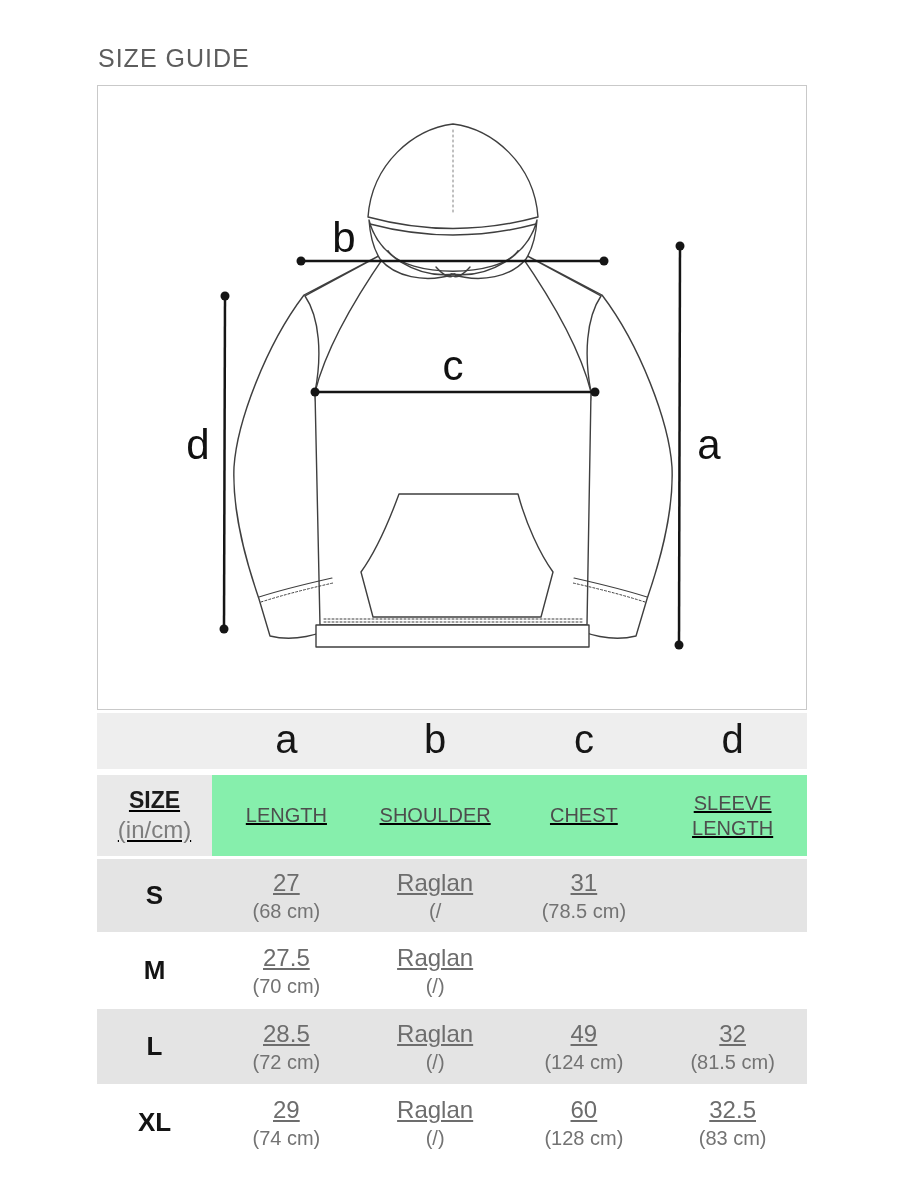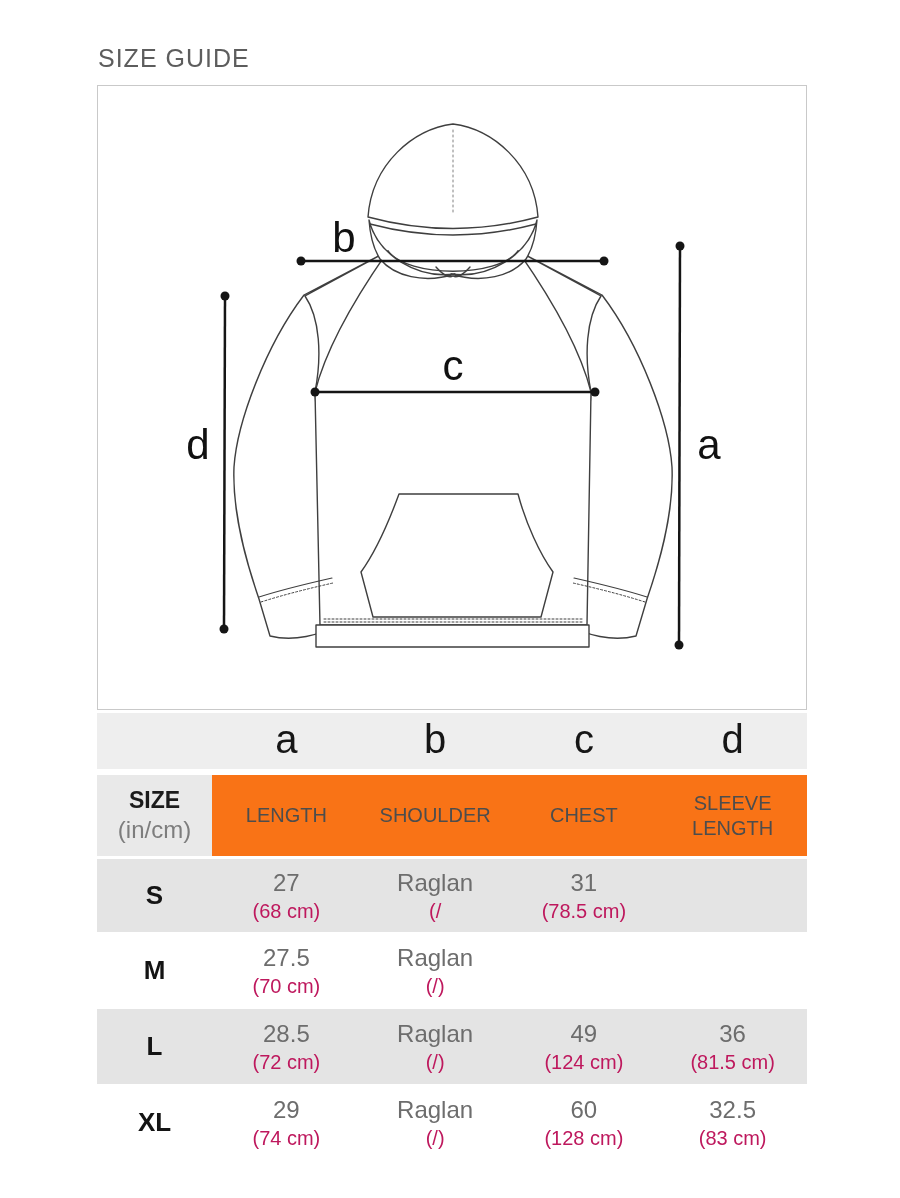--- a/index.html
+++ b/index.html
@@ -21,36 +21,36 @@
 
   
   .size-table{width:710px;margin-top:3px;}
   .trow{display:grid;grid-template-columns:115px repeat(4,1fr);}
   .trow .cell{
     display:flex;flex-direction:column;align-items:center;justify-content:center;
     text-align:center;
   }
   .row-letters{height:56px;background:#eeeeee;margin-bottom:6px;}
   .letter{font-size:40px;color:#161616;line-height:1;padding-bottom:4px;}
-  .row-colheads{height:81px;margin-bottom:3px;background:#f97316;}
+  .row-colheads{height:81px;margin-bottom:3px;background:#86efac;text-decoration:underline;}
   .size-head-cell{background:#e9e9e9;}
   .size-head-l1{font-size:23px;font-weight:700;color:#1b1b1b;line-height:1.25;}
   .size-head-l2{font-size:24px;color:#7d7d7d;line-height:1.25;}
   .colhead{font-size:20px;color:#4d4d4d;line-height:1.25;}
   .colhead .wrapbox{display:inline-block;max-width:118px;}
   .row-data{height:75px;}
   .row-gray{background:#e4e4e4;}
   .row-white{background:#ffffff;}
   .row-s{height:73px;}
   .row-m{height:77px;}
   .row-l{height:75px;}
   .row-xl{height:77px;}
   .size-label{font-size:26px;font-weight:700;color:#141414;}
-  .v1{font-size:24px;color:#6d6d6d;line-height:1.3;}
-  .v2{font-size:20px;color:#be185d;line-height:1.25;}
+  .v1{font-size:24px;color:#6d6d6d;line-height:1.3;text-decoration:underline;}
+  .v2{font-size:20px;color:#737373;line-height:1.25;}
 </style>
 </head>
 <body>
 
 <div class="container">
 
   <h1 class="page-title">SIZE GUIDE</h1>
 
   <div class="diagram-box">
     <svg width="708" height="623" viewBox="0 0 708 623">
@@ -187,21 +187,21 @@
       </div>
       <div class="cell">
         <span class="v1">Raglan</span>
         <span class="v2">(/)</span>
       </div>
       <div class="cell">
         <span class="v1">49</span>
         <span class="v2">(124 cm)</span>
       </div>
       <div class="cell">
-        <span class="v1">36</span>
+        <span class="v1">32</span>
         <span class="v2">(81.5 cm)</span>
       </div>
     </div>
 
     <div class="trow row-data row-xl row-white">
       <div class="cell size-label">XL</div>
       <div class="cell">
         <span class="v1">29</span>
         <span class="v2">(74 cm)</span>
       </div>

